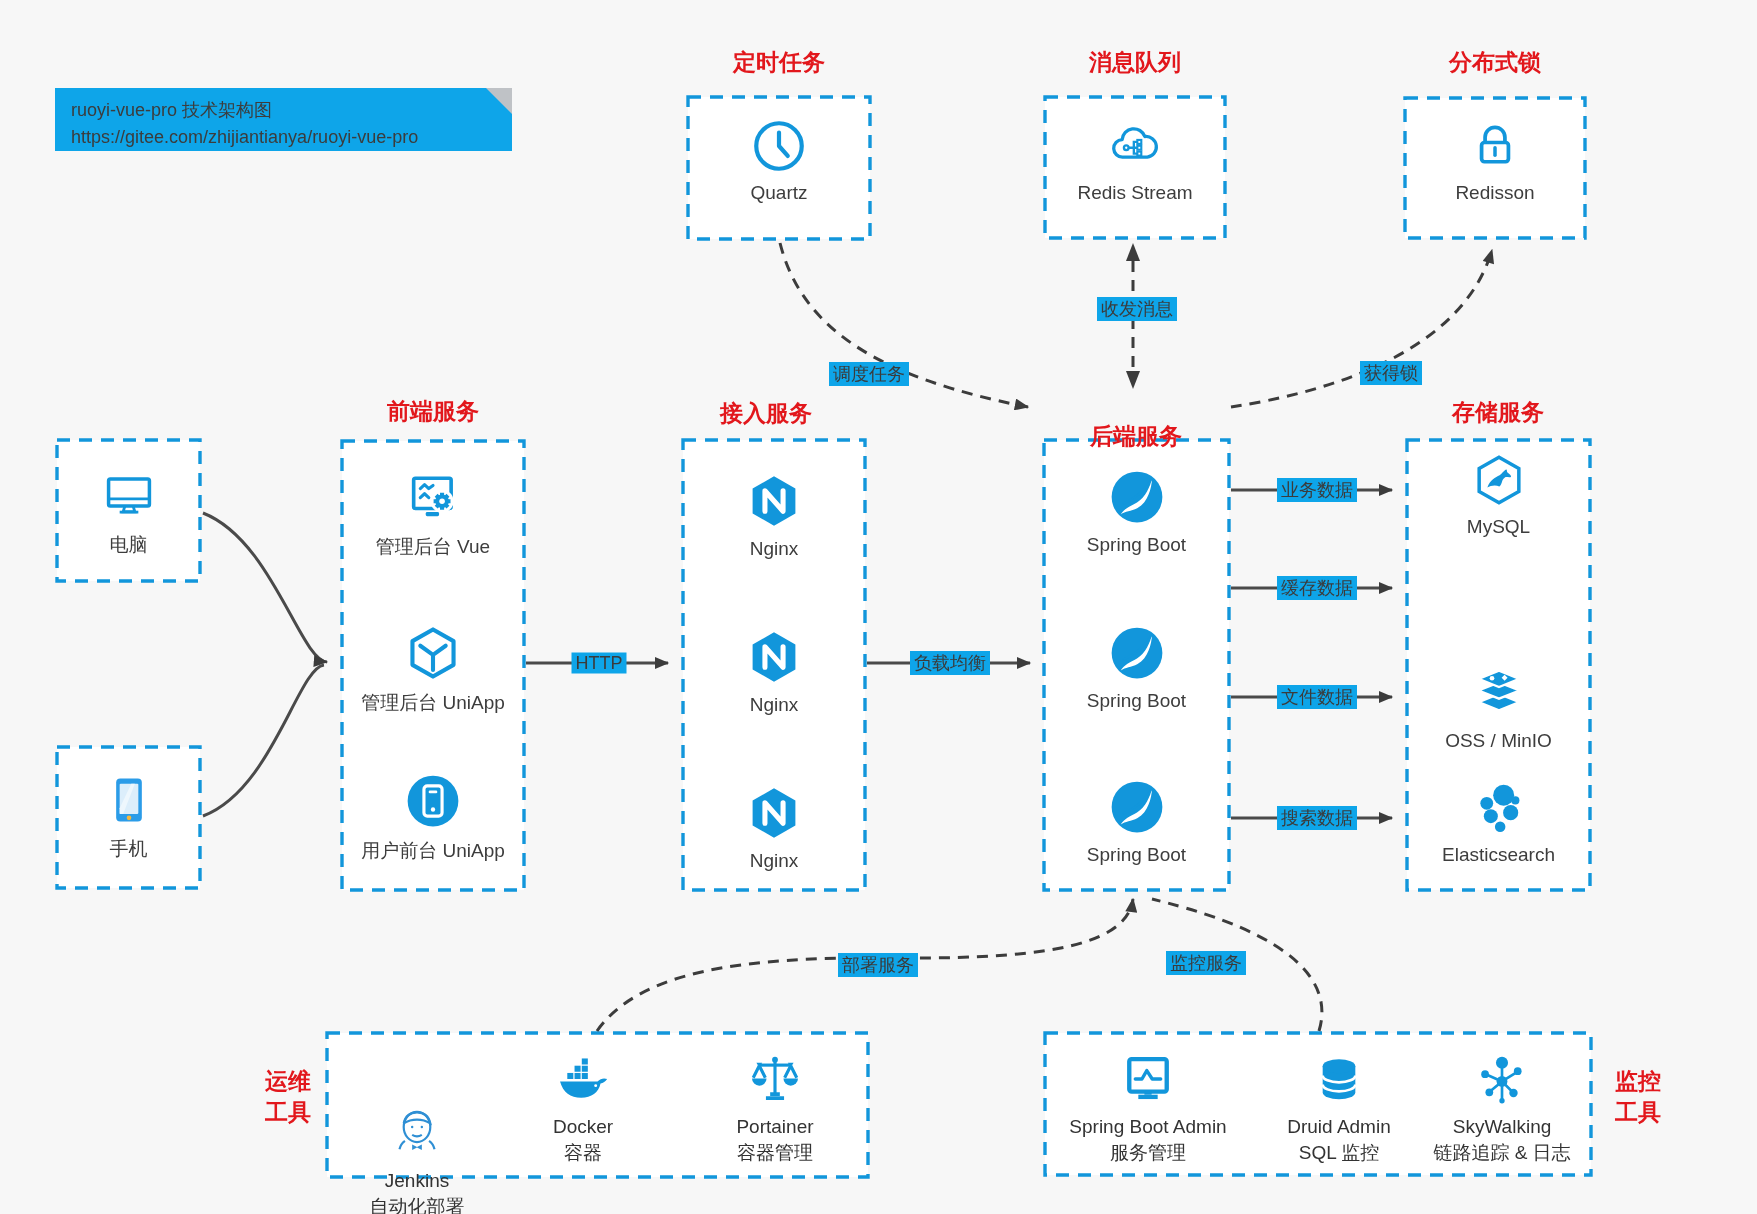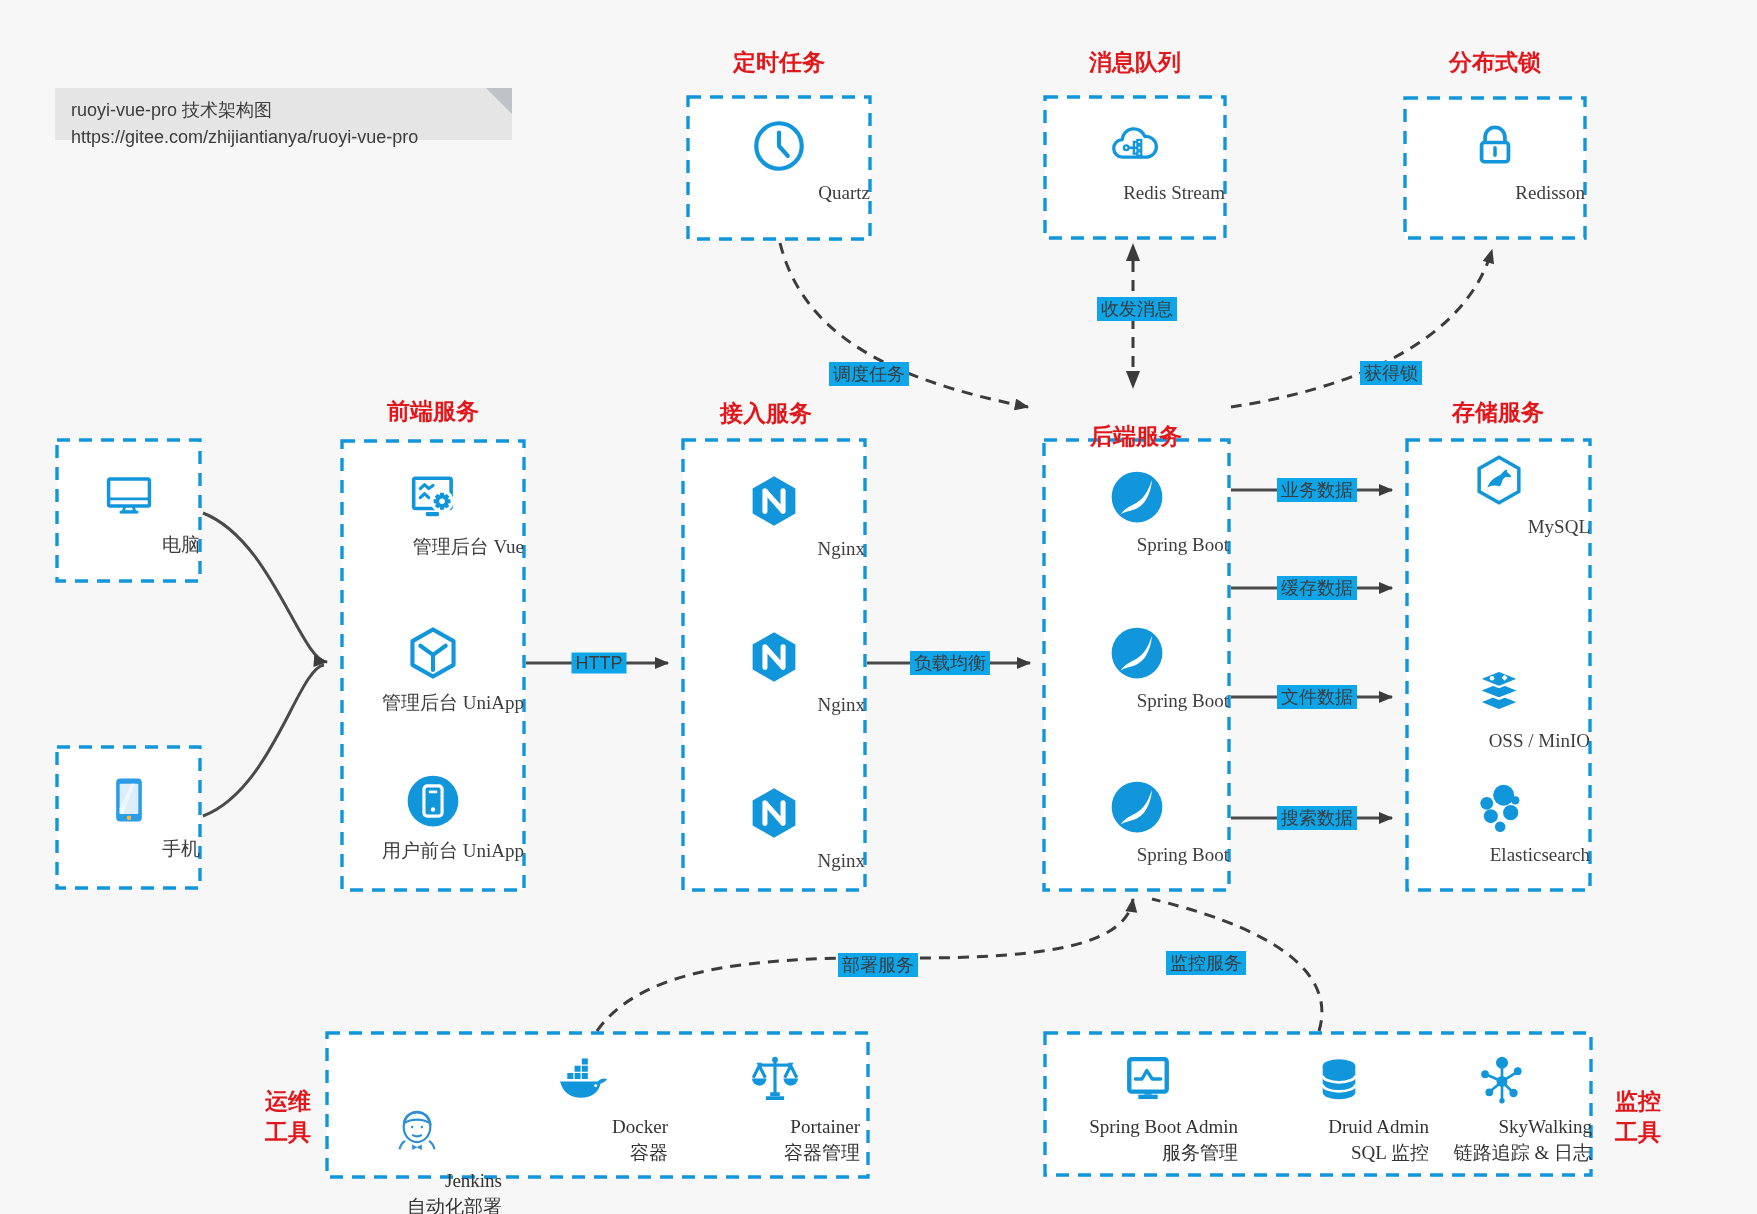--- a/index.html
+++ b/index.html
@@ -6,29 +6,29 @@
   .canvas{position:relative;width:1757px;height:1214px;background:#f7f7f7;overflow:hidden;
           font-family:"Liberation Sans","DejaVu Sans",sans-serif;color:#3d3d3d;}
   svg.layer{position:absolute;left:0;top:0;z-index:1;}
   .dbox{fill:#ffffff;stroke:#1296db;stroke-width:3.4;stroke-dasharray:13 9;}
   .solidEdge{fill:none;stroke:#4a4a4a;stroke-width:3;}
   .dashEdge{fill:none;stroke:#3c3c3c;stroke-width:3;stroke-dasharray:11 8;}
   .ahead{fill:#3c3c3c;}
   .title{position:absolute;color:#e2171c;font-size:23px;font-weight:bold;
          transform:translateX(-50%);white-space:nowrap;z-index:2;}
   .vtitle{position:absolute;color:#e2171c;font-size:23px;font-weight:bold;line-height:31px;
-          text-align:center;width:80px;z-index:2;margin-top:20px;}
-  .node{position:absolute;text-align:right;z-index:2;font-family:Liberation Serif, serif;}
+          text-align:center;width:80px;z-index:2;}
+  .node{position:absolute;text-align:center;z-index:2;}
   .node svg{display:block;margin:0 auto;}
   .lbl{font-size:19px;margin-top:8px;color:#3d3d3d;white-space:nowrap;}
   .name{font-size:19px;margin-top:6px;color:#333;white-space:nowrap;line-height:26px;}
   .desc{font-size:19px;color:#333;white-space:nowrap;line-height:26px;}
   .elabel{position:absolute;transform:translate(-50%,-50%);background:#0ea5e9;
           font-size:18px;color:#3b3b3b;padding:0 4px;white-space:nowrap;z-index:3;}
-  .note{position:absolute;left:55px;top:88px;width:457px;height:52px;background:#e5e5e5;z-index:2;}
+  .note{position:absolute;left:55px;top:88px;width:457px;height:63px;background:#0ea5e9;z-index:2;}
   .note .txt{padding:9px 0 0 16px;font-size:18px;line-height:27px;color:#3c3c3c;}
   .fold{position:absolute;top:0;right:0;z-index:3;}
 </style>
 </head>
 <body>
 
 <div class="canvas">
 
   <svg class="layer" width="1757" height="1214">
     <defs>

